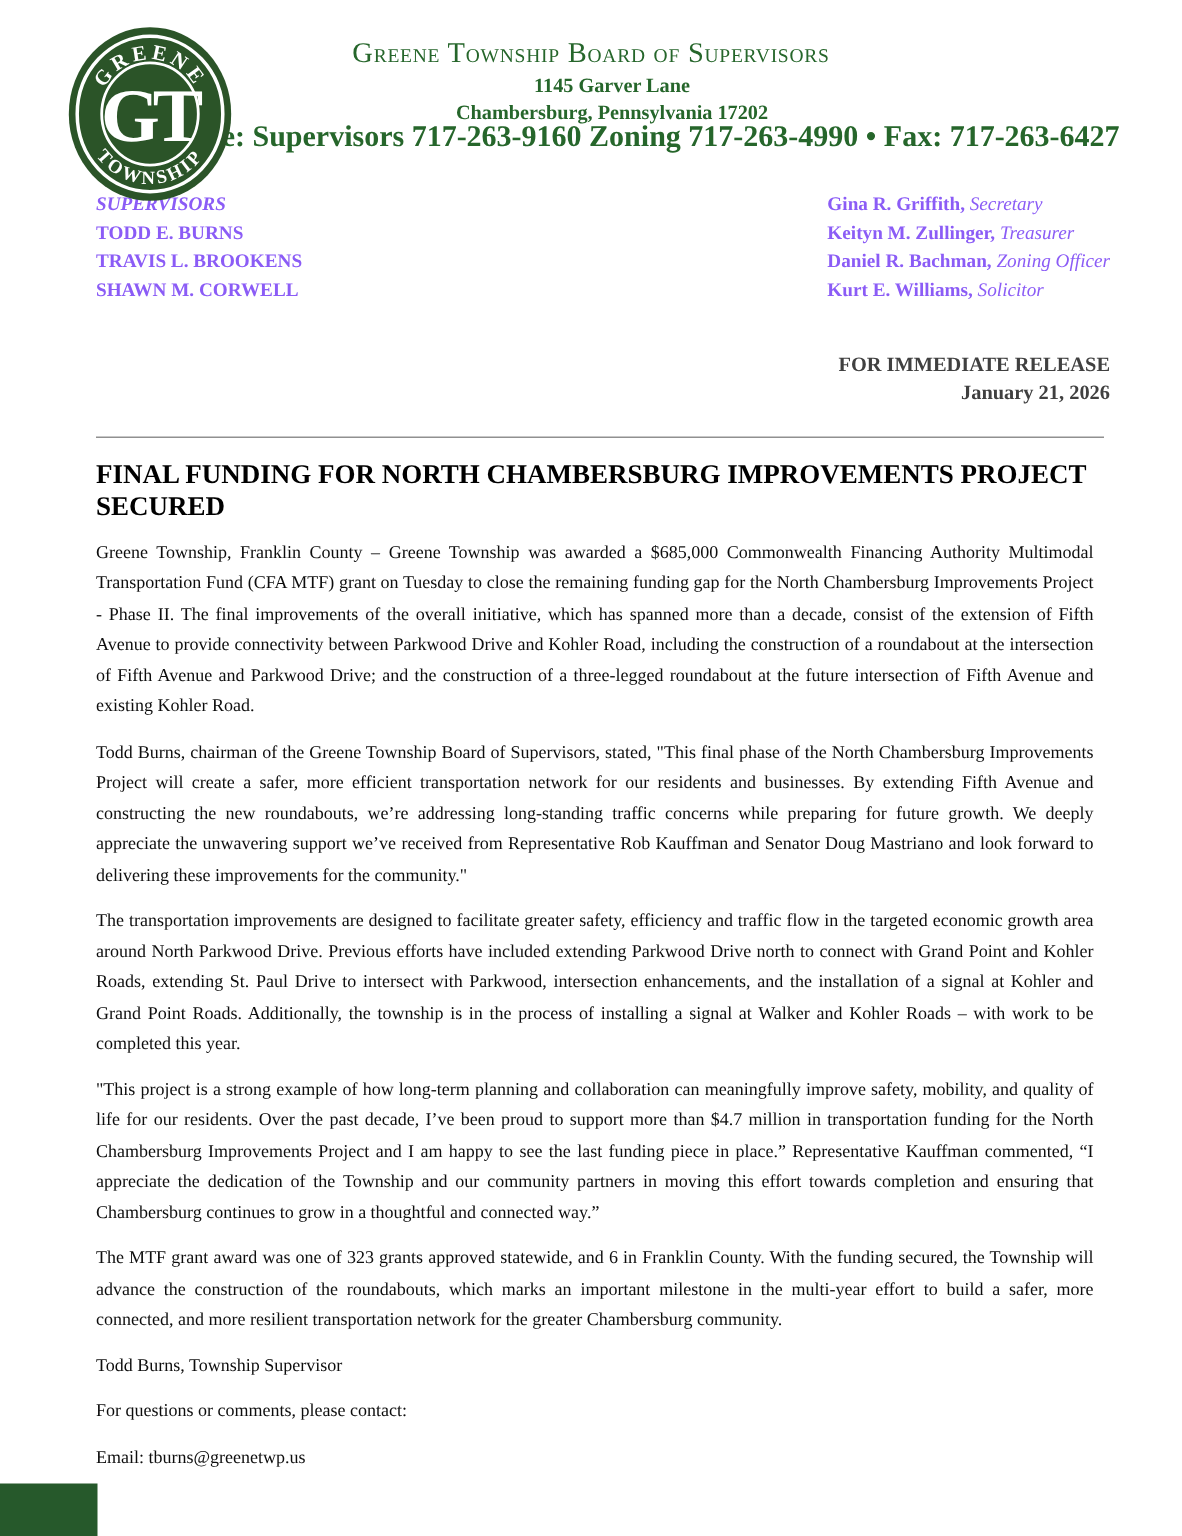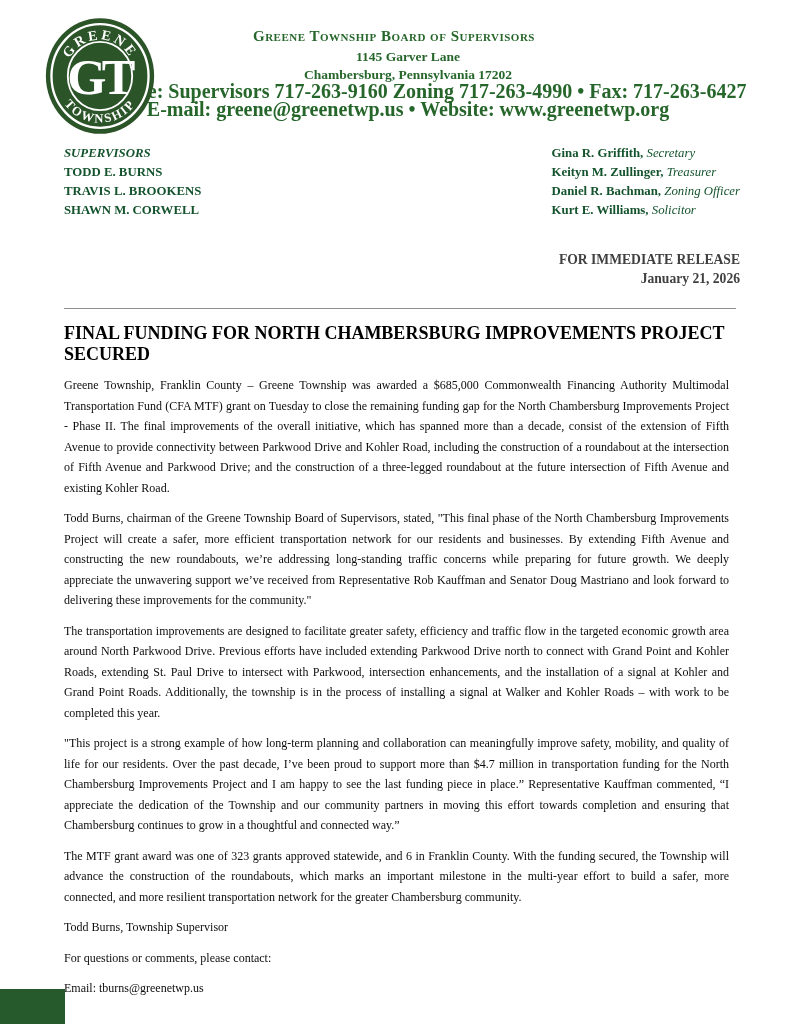--- a/index.html
+++ b/index.html
@@ -4,21 +4,21 @@
 <style>
   html,body{margin:0;padding:0;}
   body{
     width:788px;height:1024px;background:#ffffff;position:relative;
     font-family:"Liberation Serif","DejaVu Serif",serif;color:#111;
     overflow:hidden;
   }
   
   .letterhead{padding-top:24px;text-align:center;color:#26662b;}
   .org-title{
-    font-size:15px;font-weight:bold;font-variant:small-caps;
+    font-size:19px;font-weight:normal;font-variant:small-caps;
     letter-spacing:.5px;line-height:24px;
   }
   .hdr-line{font-size:13.5px;font-weight:bold;line-height:17.5px;padding-left:28px;}
   .hdr-line.phone,.hdr-line.email{font-size:20px;}
 
   .logo-wrap{position:absolute;left:44px;top:16px;width:112px;height:120px;}
   .logo-bg{fill:#2b5428;}
   .logo-ring{fill:none;stroke:#ffffff;}
   .logo-curved{
     fill:#ffffff;font-family:"Liberation Serif",serif;font-weight:bold;
@@ -26,21 +26,21 @@
   }
   .logo-curved.bottom{font-size:13.5px;letter-spacing:2px;}
   .logo-gt{
     fill:#ffffff;font-family:"Liberation Serif",serif;font-weight:bold;
     font-size:54px;text-anchor:middle;letter-spacing:-5px;
   }
 
   
   .officials-row{
     display:flex;justify-content:space-between;
-    margin:26px 48px 0 64px;color:#14532d;
+    margin:26px 48px 0 64px;color:#8b5cf6;
     font-size:12.8px;line-height:19px;font-weight:bold;
   }
   .sup-heading{font-style:italic;}
   .staff-title{font-style:italic;font-weight:400;}
 
   
   .release-block{margin:30px 48px 0 64px;font-weight:bold;font-size:13.6px;line-height:19px;color:#404040;text-align:right;}
 
   .rule{margin:20px 52px 0 64px;border:none;border-top:1px solid #909090;height:0;}
 
@@ -75,21 +75,20 @@
     <text class="logo-curved bottom"><textPath href="#arcBot" startOffset="50%">TOWNSHIP</textPath></text>
     <text class="logo-gt" x="59" y="82">GT</text>
   </svg>
 </div>
 
 <div class="letterhead">
   <div class="org-title">Greene Township Board of Supervisors</div>
   <div class="hdr-line">1145 Garver Lane</div>
   <div class="hdr-line">Chambersburg, Pennsylvania 17202</div>
   <div class="hdr-line phone">Telephone: Supervisors 717-263-9160 Zoning 717-263-4990 • Fax: 717-263-6427</div>
-  <div class="hdr-line email">E-mail: greene@greenetwp.us • Website: www.greenetwp.org</div>
 </div>
 
 <div class="officials-row">
   <div>
     <div class="sup-heading">SUPERVISORS</div>
     <div>TODD E. BURNS</div>
     <div>TRAVIS L. BROOKENS</div>
     <div>SHAWN M. CORWELL</div>
   </div>
   <div>

